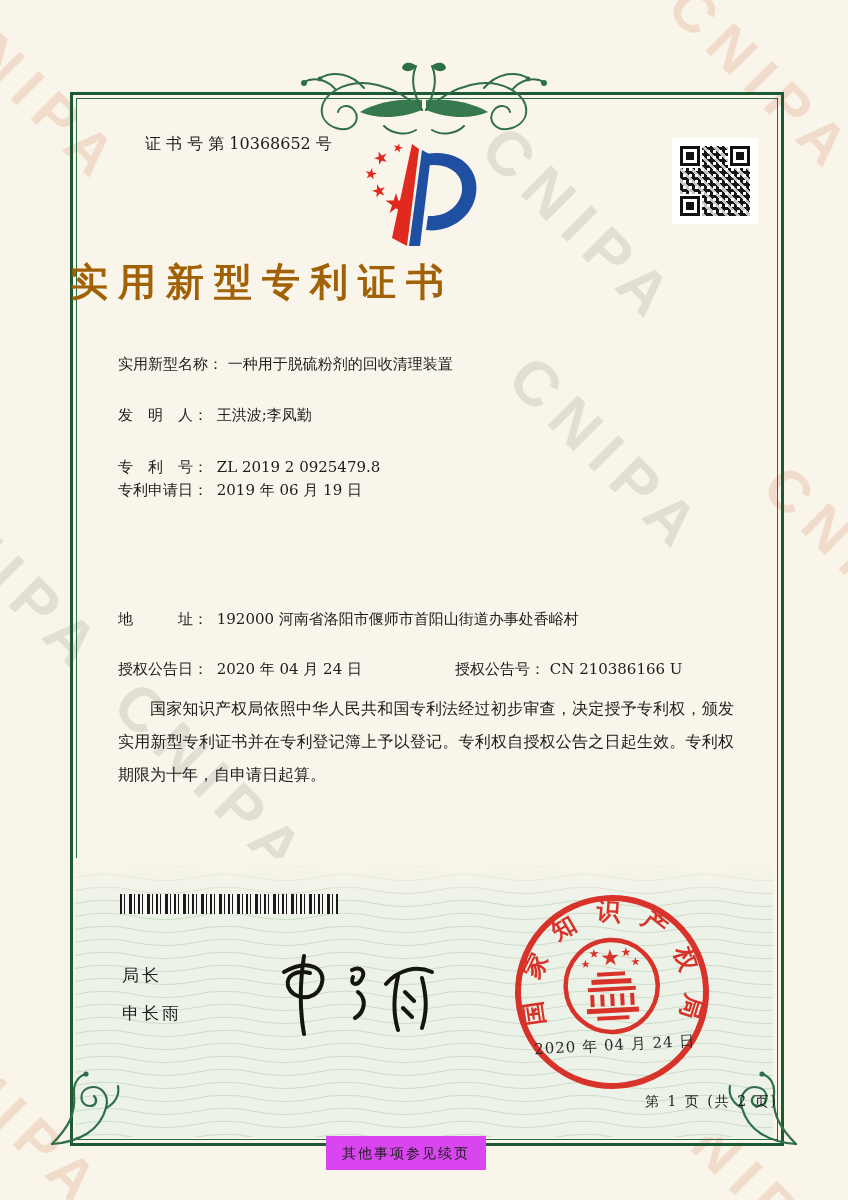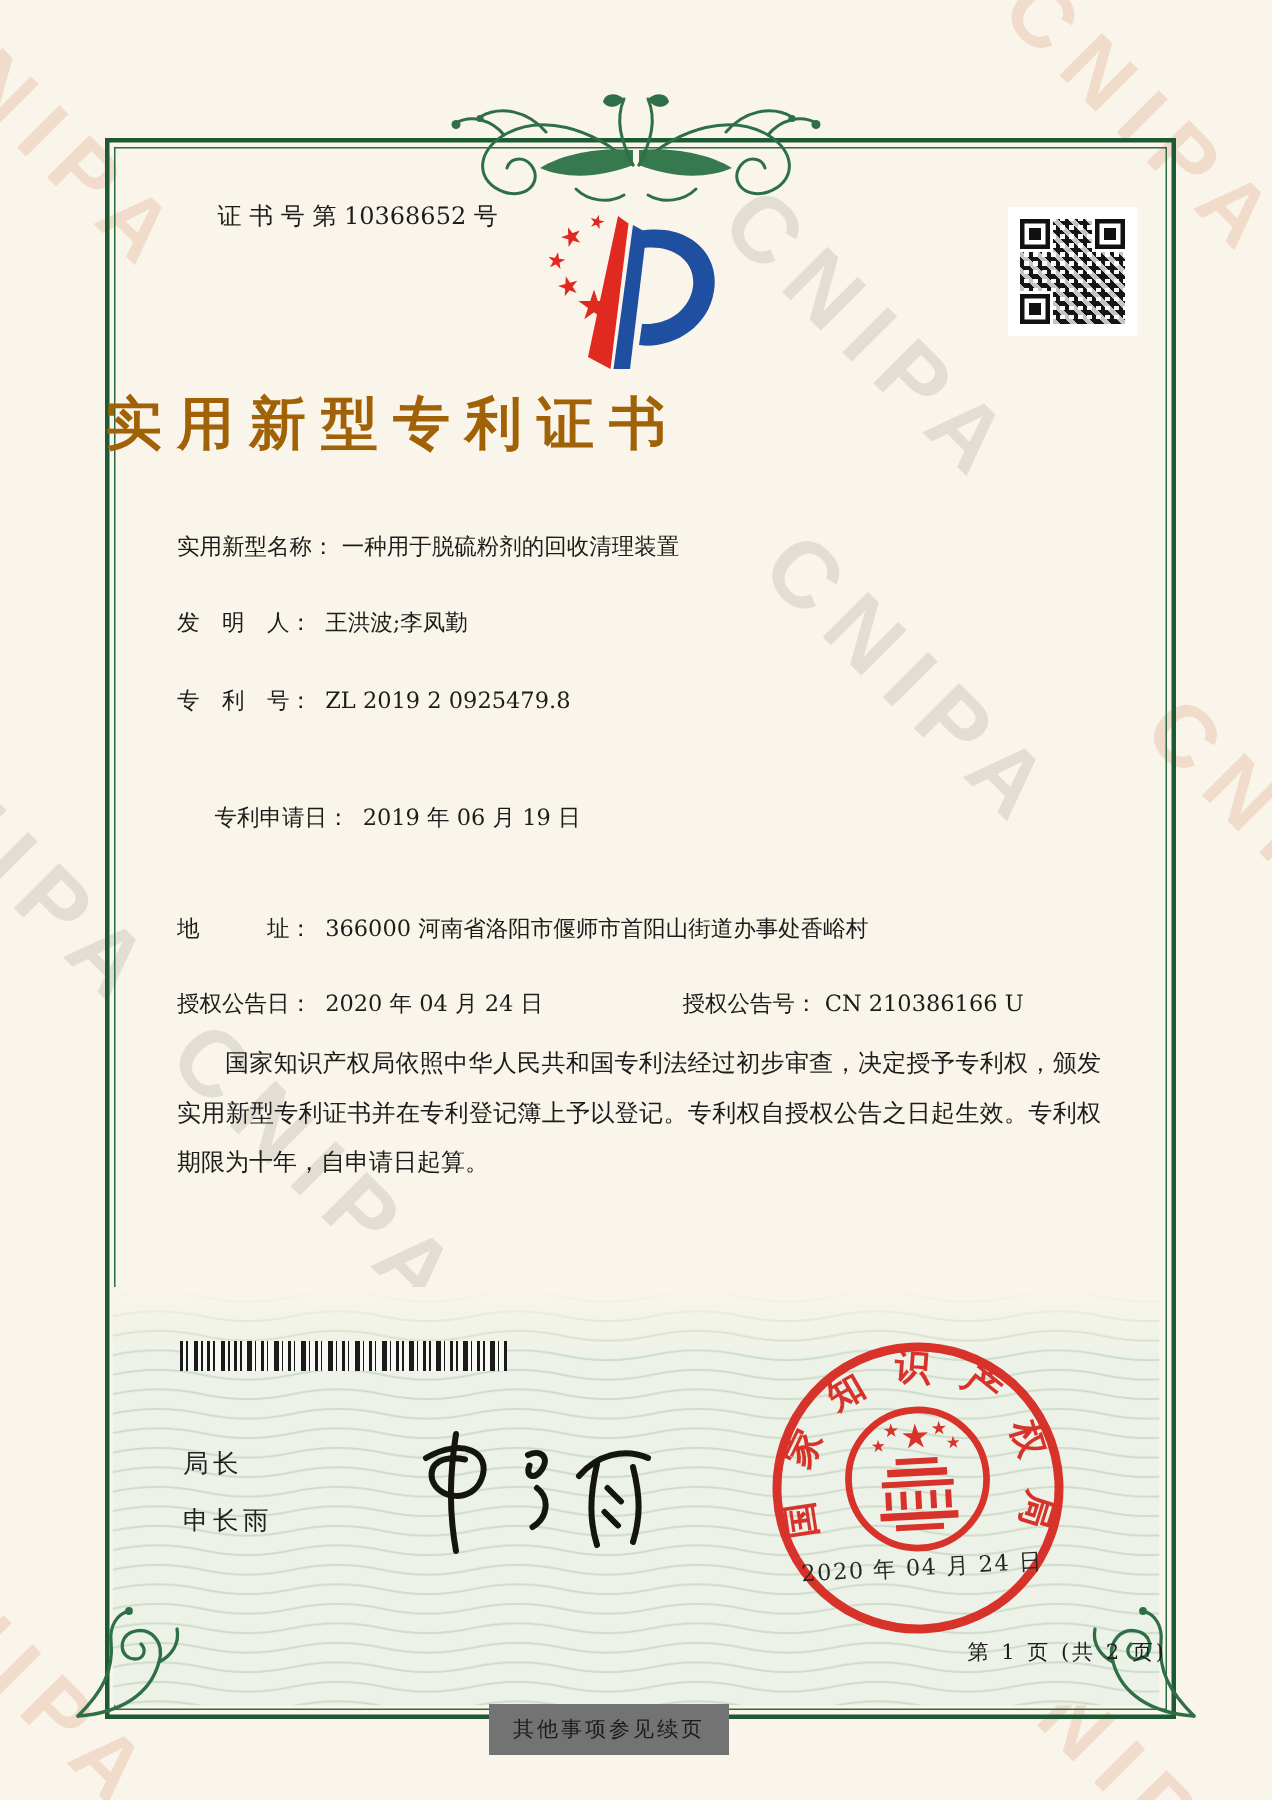--- a/index.html
+++ b/index.html
@@ -46,21 +46,21 @@
   .finder{position:absolute;width:14px;height:14px;border:3px solid #111;background:#fff;
       box-shadow:0 0 0 2px #fff;}
   .finder::after{content:"";position:absolute;left:3px;top:3px;width:8px;height:8px;background:#111;}
   .f-tl{left:0;top:0;} .f-tr{right:0;top:0;} .f-bl{left:0;bottom:0;}
 
   .title{left:70px;top:257px;width:708px;text-align:left;font-size:38px;font-weight:700;
       letter-spacing:10px;color:#a16207;}
 
   .row{left:118px;width:616px;font-size:15px;white-space:nowrap;}
   .row .lbl{display:inline-block;min-width:94px;}
-  .r0{top:355px;} .r1{top:406px;} .r2{top:458px;} .r3{top:536px;margin-left:25px;}
+  .r0{top:355px;} .r1{top:406px;} .r2{top:458px;} .r3{top:481px;}
   .r4{top:560px;} .r5{top:610px;} .r6{top:660px;}
   .grant-no{position:absolute;left:337px;top:0;}
 
   .body-text{left:118px;top:692px;width:616px;font-size:16px;line-height:33px;
       text-align:justify;}
   .body-text p{margin:0;text-indent:2em;}
 
   .barcode{left:120px;top:894px;width:218px;height:20px;background:
       repeating-linear-gradient(90deg,#1b1b1b 0 2px,#f8f8f5 2px 4px,#1b1b1b 4px 5px,
       #f8f8f5 5px 9px,#1b1b1b 9px 12px,#f8f8f5 12px 14px,#1b1b1b 14px 15px,#f8f8f5 15px 18px);}
@@ -71,21 +71,21 @@
       font-family:"Liberation Sans","DejaVu Sans",sans-serif;color:#222;}
   .signature{left:248px;top:942px;width:212px;height:102px;}
 
   .seal{left:512px;top:892px;width:200px;height:200px;transform:rotate(-3deg);
       mix-blend-mode:multiply;opacity:.95;}
   .seal text{font-family:"DejaVu Serif","Liberation Serif",serif;}
   .seal .ring-text{font-size:24px;letter-spacing:19px;fill:#d7281f;font-weight:700;}
   .seal .seal-date{font-size:15px;letter-spacing:1px;fill:#1a1a1a;}
 
   .page-info{left:70px;top:1093px;width:708px;text-align:right;font-size:14px;letter-spacing:2px;}
-  .note-box{left:326px;top:1136px;width:160px;height:34px;background:#737373;
+  .note-box{left:326px;top:1136px;width:160px;height:34px;background:#d946ef;
       text-align:center;line-height:34px;font-size:14px;letter-spacing:2px;}
 
   .ornament{left:264px;top:56px;width:320px;height:94px;z-index:3;}
   .corner{width:82px;height:82px;z-index:3;}
   .c-left{left:46px;top:1068px;}
   .c-right{left:720px;top:1068px;transform:scaleX(-1);}
 </style>
 </head>
 <body>
 
@@ -188,21 +188,21 @@
   <div class="abs row r2">
     <span class="lbl">专　利　号：</span>
     <span>ZL 2019 2 0925479.8</span>
   </div>
   <div class="abs row r3">
     <span class="lbl">专利申请日：</span>
     <span>2019 年 06 月 19 日</span>
   </div>
   <div class="abs row r5">
     <span class="lbl">地　　　址：</span>
-    <span>366000 河南省洛阳市偃师市首阳山街道办事处香峪村</span>
+    <span>192000 河南省洛阳市偃师市首阳山街道办事处香峪村</span>
   </div>
   <div class="abs row r6">
     <span class="lbl">授权公告日：</span>
     <span>2020 年 04 月 24 日</span>
     <span class="grant-no">
       <span>授权公告号：</span>
       <span>CN 210386166 U</span>
     </span>
   </div>
 

